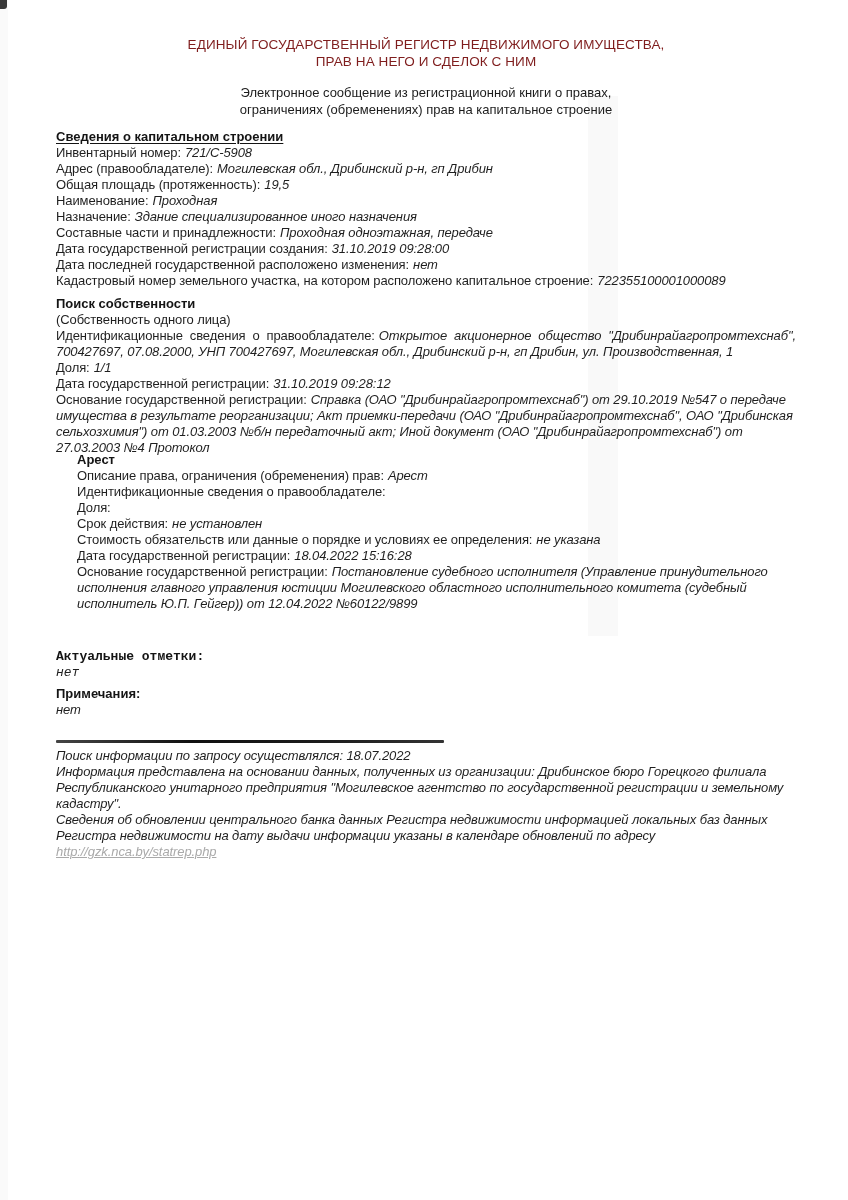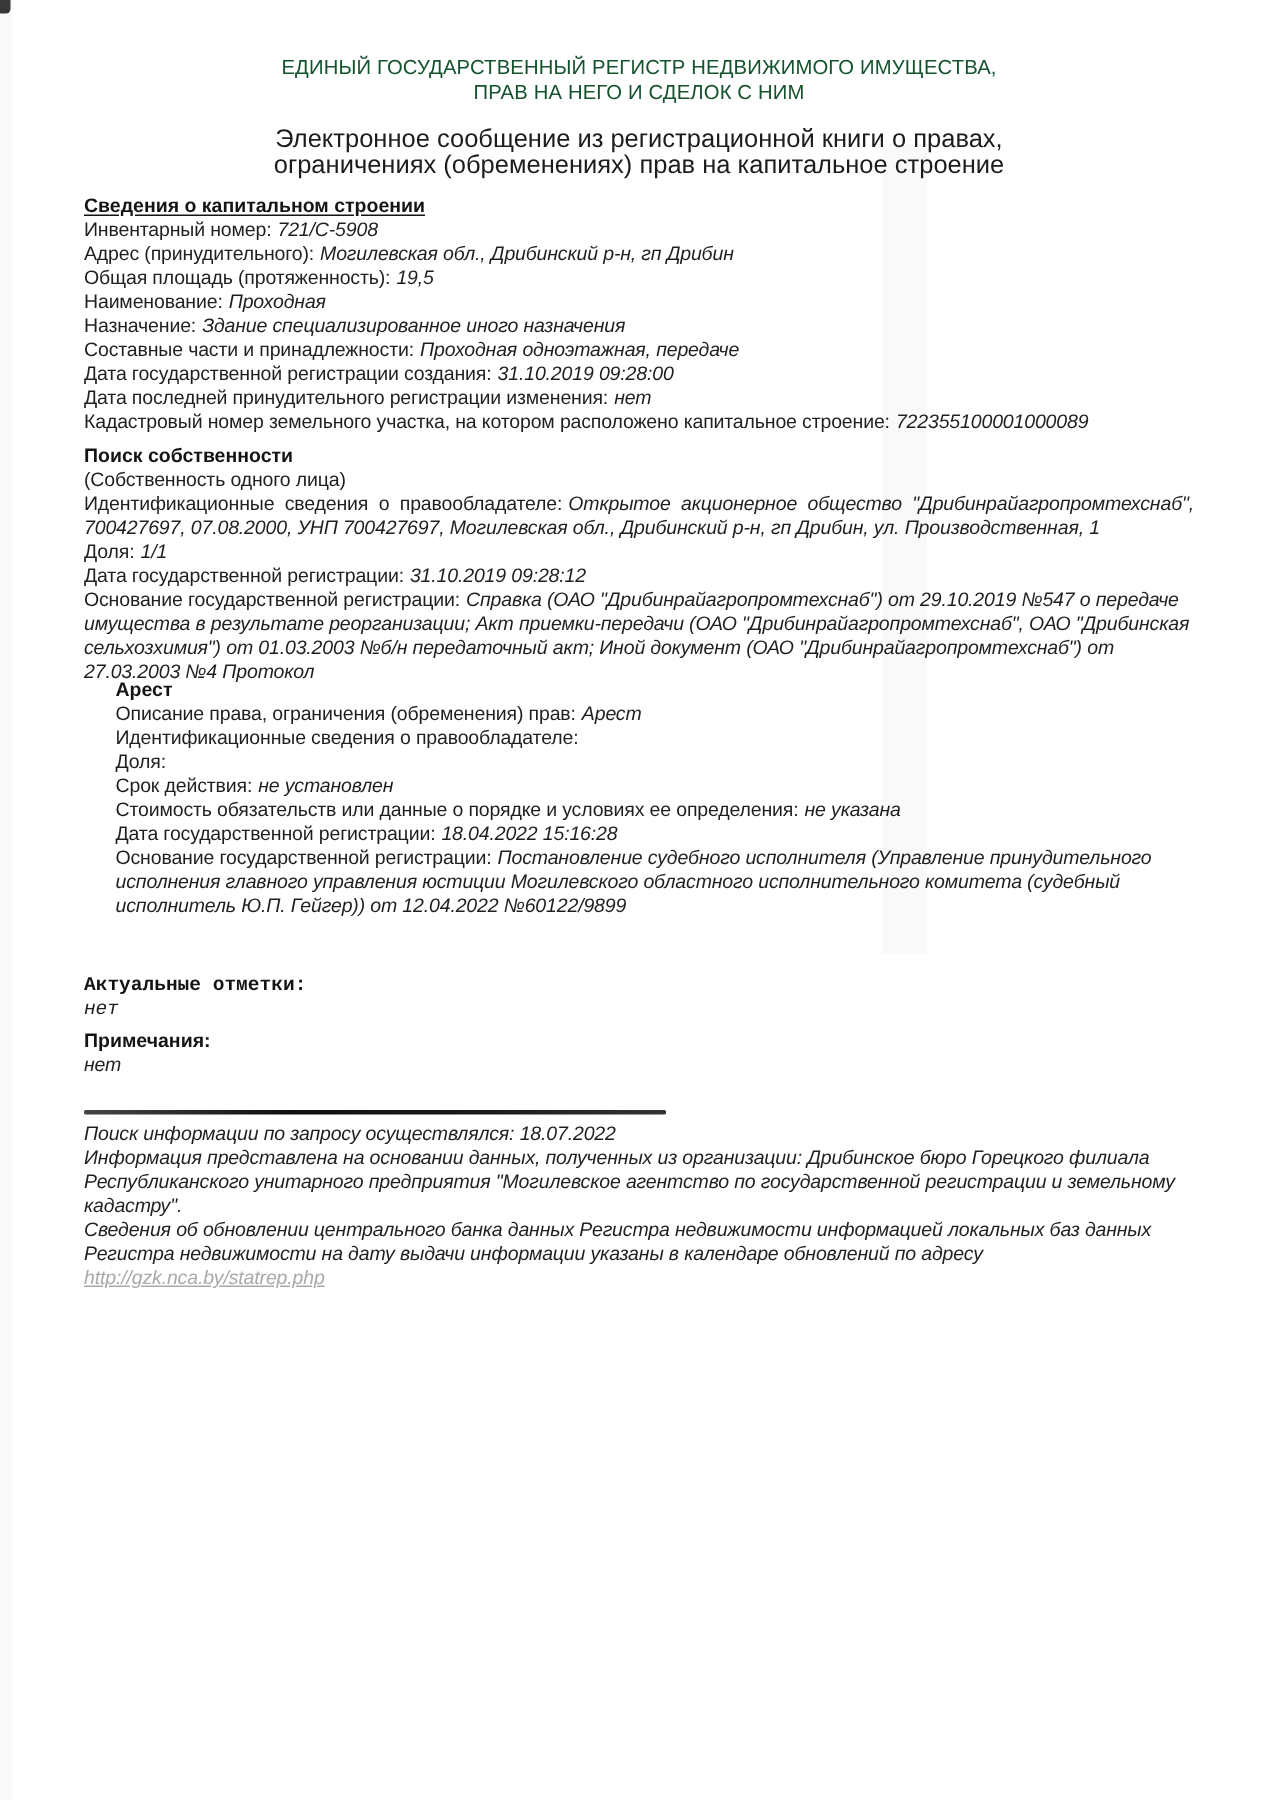--- a/index.html
+++ b/index.html
@@ -23,22 +23,22 @@
     background: rgba(0,0,0,0.025);
   }
   .scan-band2 {
     position: absolute; left: 0; top: 0; width: 8px; height: 1200px;
     background: rgba(0,0,0,0.02);
   }
 
   .abs { position: absolute; left: 56px; width: 740px; }
 
   .center { text-align: center; }
-  .title-block { top: 36px; font-size: 13.5px; line-height: 17px; color: #14532d; letter-spacing: 0.1px; }
-  .subtitle-block { top: 84px; font-size: 17px; line-height: 17px; color: #1c1c1c; }
+  .title-block { top: 36px; font-size: 13.5px; line-height: 17px; color: #7f1d1d; letter-spacing: 0.1px; }
+  .subtitle-block { top: 84px; font-size: 13px; line-height: 17px; color: #1c1c1c; }
 
   p.line { margin: 0; font-size: 13px; line-height: 16px; letter-spacing: -0.1px; }
   .lbl { font-style: normal; }
   .val { font-style: italic; }
   .val:not(:empty) { margin-left: 4px; }
   .justify { text-align: justify; }
 
   .sec-heading { font-weight: bold; font-size: 13px; line-height: 16px; margin: 0; color: #141414; }
   .u { text-decoration: underline; text-underline-offset: 2px; margin-top: 36px; }
 
@@ -74,27 +74,27 @@
     <div>ПРАВ НА НЕГО И СДЕЛОК С НИМ</div>
   </div>
   <div class="abs center subtitle-block">
     <div>Электронное сообщение из регистрационной книги о правах,</div>
     <div>ограничениях (обременениях) прав на капитальное строение</div>
   </div>
 
   <div class="abs" id="sec-capital">
     <p class="sec-heading"><span class="u">Сведения о капитальном строении</span></p>
     <p class="line"><span class="lbl">Инвентарный номер:</span><span class="val">721/С-5908</span></p>
-    <p class="line"><span class="lbl">Адрес (принудительного):</span><span class="val">Могилевская обл., Дрибинский р-н, гп Дрибин</span></p>
+    <p class="line"><span class="lbl">Адрес (правообладателе):</span><span class="val">Могилевская обл., Дрибинский р-н, гп Дрибин</span></p>
     <p class="line"><span class="lbl">Общая площадь (протяженность):</span><span class="val">19,5</span></p>
     <p class="line"><span class="lbl">Наименование:</span><span class="val">Проходная</span></p>
     <p class="line"><span class="lbl">Назначение:</span><span class="val">Здание специализированное иного назначения</span></p>
     <p class="line"><span class="lbl">Составные части и принадлежности:</span><span class="val">Проходная одноэтажная, передаче</span></p>
     <p class="line"><span class="lbl">Дата государственной регистрации создания:</span><span class="val">31.10.2019 09:28:00</span></p>
-    <p class="line"><span class="lbl">Дата последней принудительного регистрации изменения:</span><span class="val">нет</span></p>
+    <p class="line"><span class="lbl">Дата последней государственной расположено изменения:</span><span class="val">нет</span></p>
     <p class="line"><span class="lbl">Кадастровый номер земельного участка, на котором расположено капитальное строение:</span><span class="val">722355100001000089</span></p>
   </div>
 
   <div class="abs" id="sec-ownership">
     <p class="sec-heading">Поиск собственности</p>
     <p class="line">(Собственность одного лица)</p>
     <p class="line justify"><span class="lbl">Идентификационные сведения о правообладателе:</span><span class="val">Открытое акционерное общество "Дрибинрайагропромтехснаб", 700427697, 07.08.2000, УНП 700427697, Могилевская обл., Дрибинский р-н, гп Дрибин, ул. Производственная, 1</span></p>
     <p class="line"><span class="lbl">Доля:</span><span class="val">1/1</span></p>
     <p class="line"><span class="lbl">Дата государственной регистрации:</span><span class="val">31.10.2019 09:28:12</span></p>
     <p class="line"><span class="lbl">Основание государственной регистрации:</span><span class="val">Справка (ОАО "Дрибинрайагропромтехснаб") от 29.10.2019 №547 о передаче имущества в результате реорганизации; Акт приемки-передачи (ОАО "Дрибинрайагропромтехснаб", ОАО "Дрибинская сельхозхимия") от 01.03.2003 №б/н передаточный акт; Иной документ (ОАО "Дрибинрайагропромтехснаб") от 27.03.2003 №4 Протокол</span></p>

